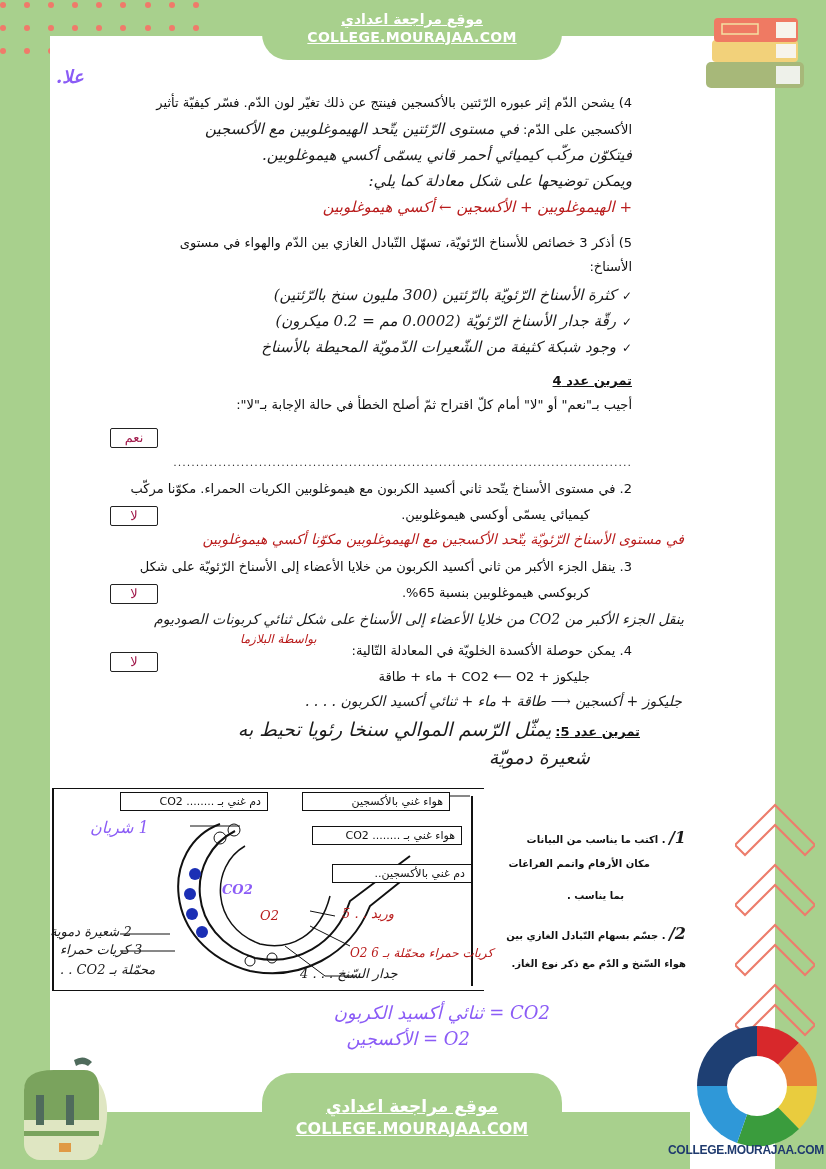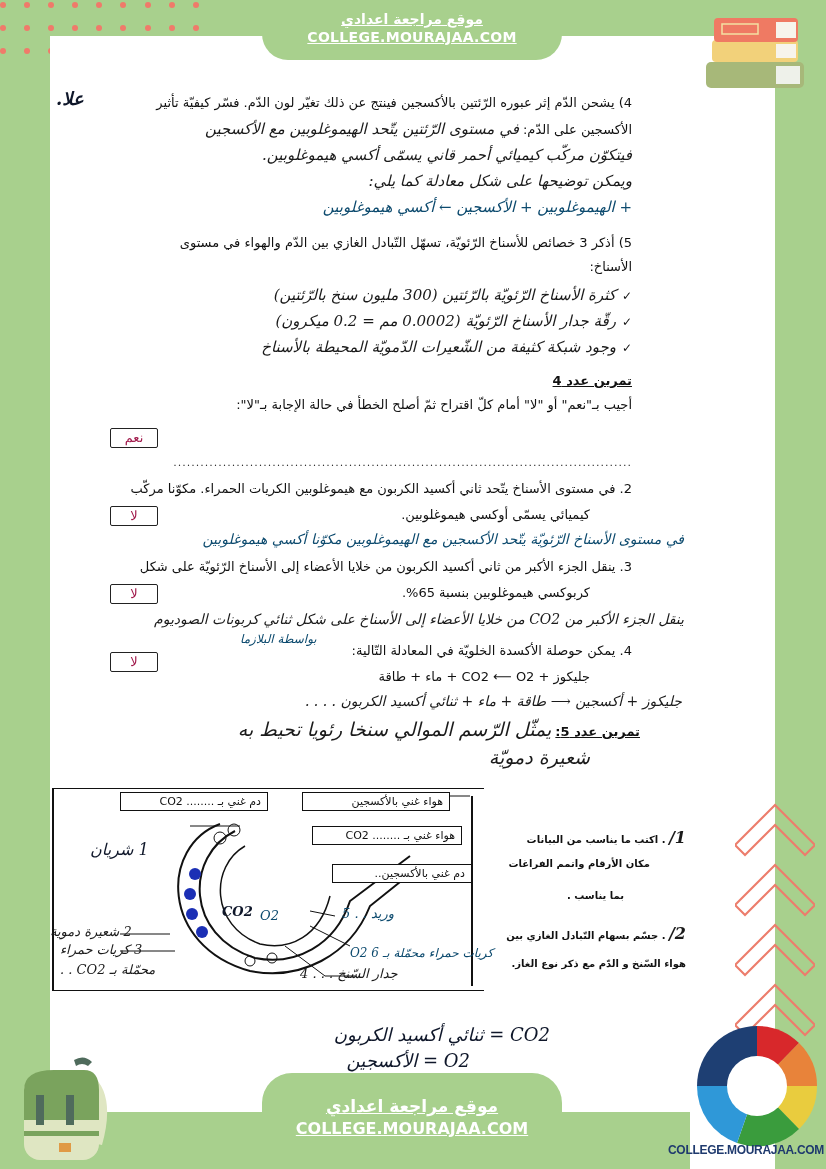--- a/index.html
+++ b/index.html
@@ -28,22 +28,22 @@
   .bottom-banner {
     position: absolute; left: 262px; top: 1073px; width: 300px; height: 96px;
     background: #a8d08d; border-radius: 30px 30px 0 0; text-align: center; color: #fff; padding-top: 22px;
   }
   .bottom-band { position: absolute; left: 0; top: 1112px; width: 690px; height: 57px; background: #a8d08d; }
   .bottom-banner .ar { font-size: 17px; font-weight: bold; text-decoration: underline; line-height: 22px; direction: rtl; }
   .bottom-banner .en { font-size: 16px; font-weight: bold; text-decoration: underline; line-height: 24px; }
 
   .line { position: absolute; right: 50px; white-space: nowrap; font-size: 13px; line-height: 18px; }
   .hw { font-family: "DejaVu Serif", serif; font-style: italic; font-size: 15px; color: #1a1a1a; }
-  .hw-red { color: #0c4a6e; }
-  .hw-blue { color: #0f172a; margin-top: 22px; }
+  .hw-red { color: #b91c1c; }
+  .hw-blue { color: #8b5cf6; }
   .dots-fill { color: #333; letter-spacing: 1px; }
   .check { font-size: 12px; margin-left: 6px; }
   .bold { font-weight: bold; }
   .u { text-decoration: underline; }
 
   .ans-box {
     position: absolute; border: 1.5px solid #222; border-radius: 2px; width: 48px; height: 20px;
     text-align: center; font-size: 13px; line-height: 17px; color: #a0184a; font-family: "DejaVu Serif", serif;
   }
 

